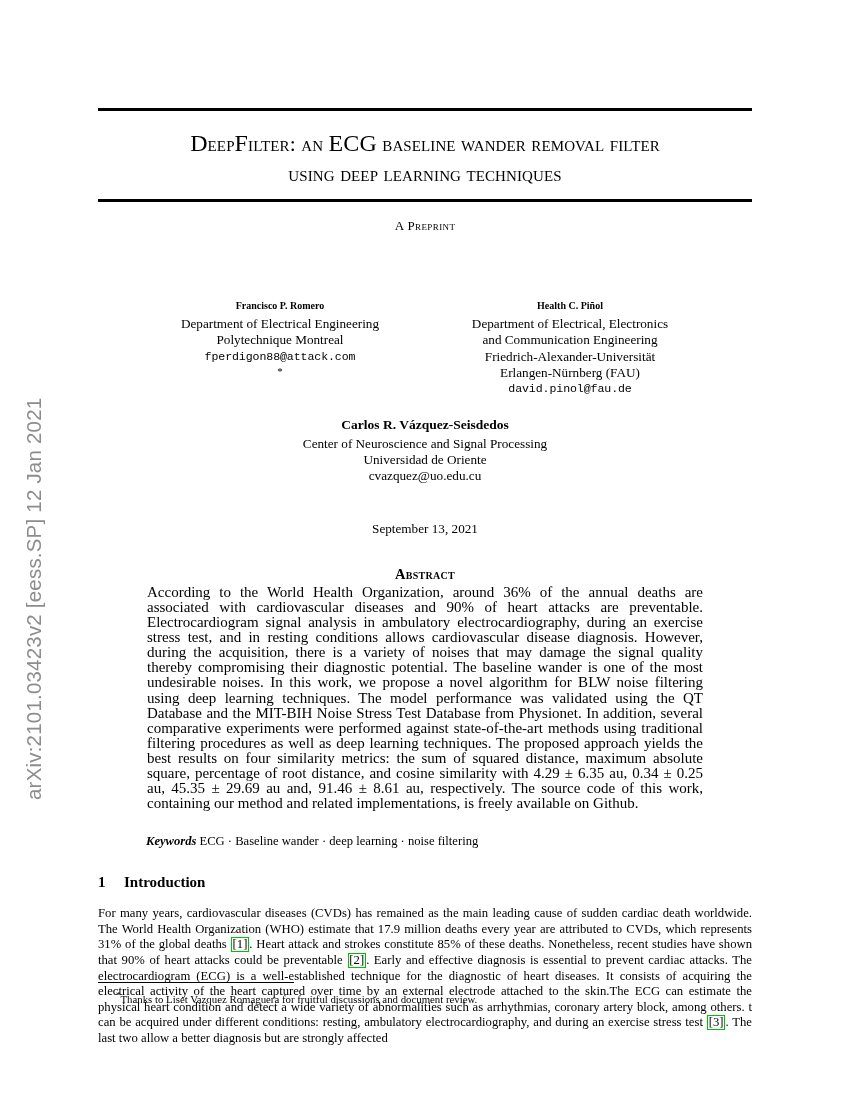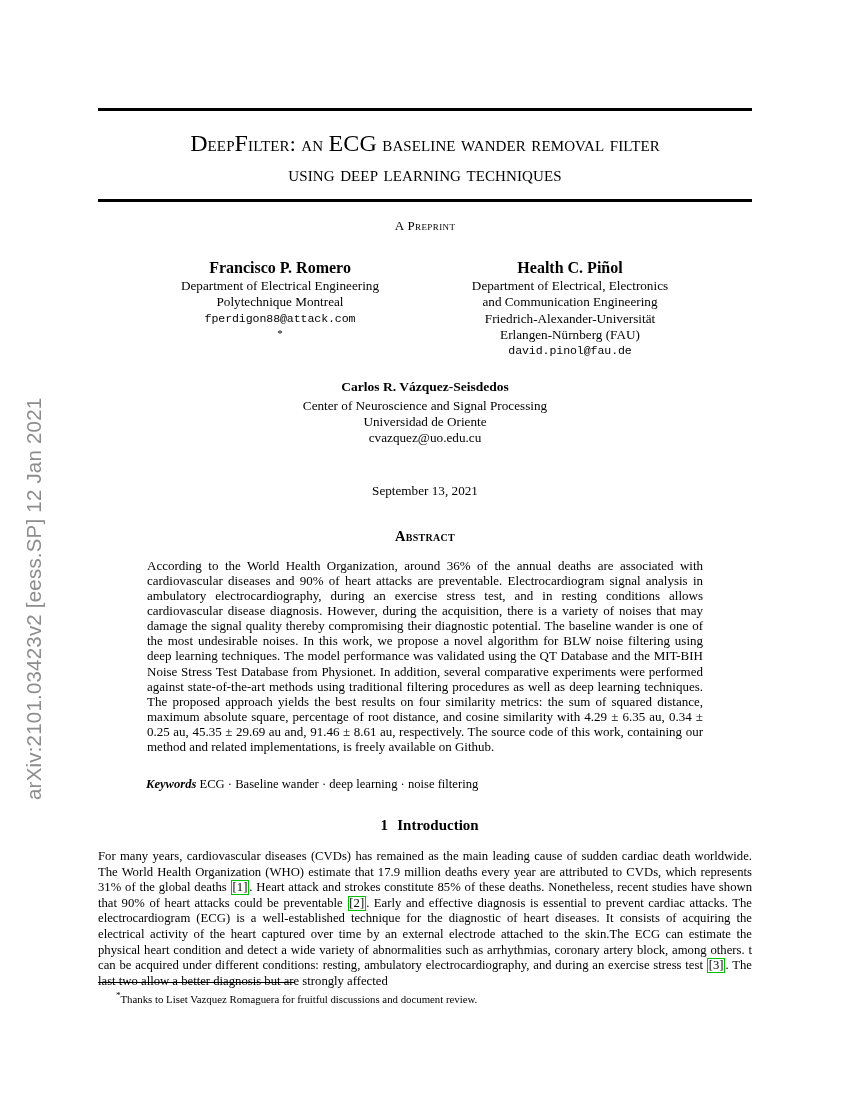--- a/index.html
+++ b/index.html
@@ -83,22 +83,23 @@
     margin-top: 26px;
   }
   .author {
     width: 290px;
     text-align: center;
     font-size: 13.2px;
     line-height: 16.2px;
   }
   .author .name {
     font-weight: bold;
-    font-size: 16px;
+    font-size: 10px;
     margin-bottom: 2px;
+    margin-top: 38px;
   }
   .author .mono {
     font-family: "Liberation Mono", "DejaVu Sans Mono", monospace;
     font-size: 11.6px;
     letter-spacing: -0.1px;
   }
   .author .footnote-mark {
     display: block;
     font-size: 11px;
     line-height: 11px;
@@ -125,22 +126,22 @@
   
   .abstract-heading {
     text-align: center;
     font-weight: bold;
     font-variant: small-caps;
     font-size: 14.5px;
     letter-spacing: 0.3px;
     margin-top: 29px;
   }
   .abstract-body {
-    margin: 13px 49px 0 49px;
-    font-size: 13px;
+    margin: 2px 49px 0 49px;
+    font-size: 15px;
     line-height: 15.1px;
     text-align: justify;
     text-justify: inter-word;
     hyphens: none;
   }
 
   
   .keywords {
     margin-top: 23px;
     font-size: 12.6px;
@@ -150,21 +151,20 @@
     font-weight: bold;
     font-style: italic;
     margin-left: 48px;
   }
 
   
   .section-heading {
     margin-top: 25px;
     font-size: 15px;
     font-weight: bold;
-    text-align: center;
   }
   .section-heading .num {
     display: inline-block;
     width: 26px;
   }
 
   .body-par {
     margin-top: 15px;
     font-size: 12.7px;
     line-height: 15.6px;

